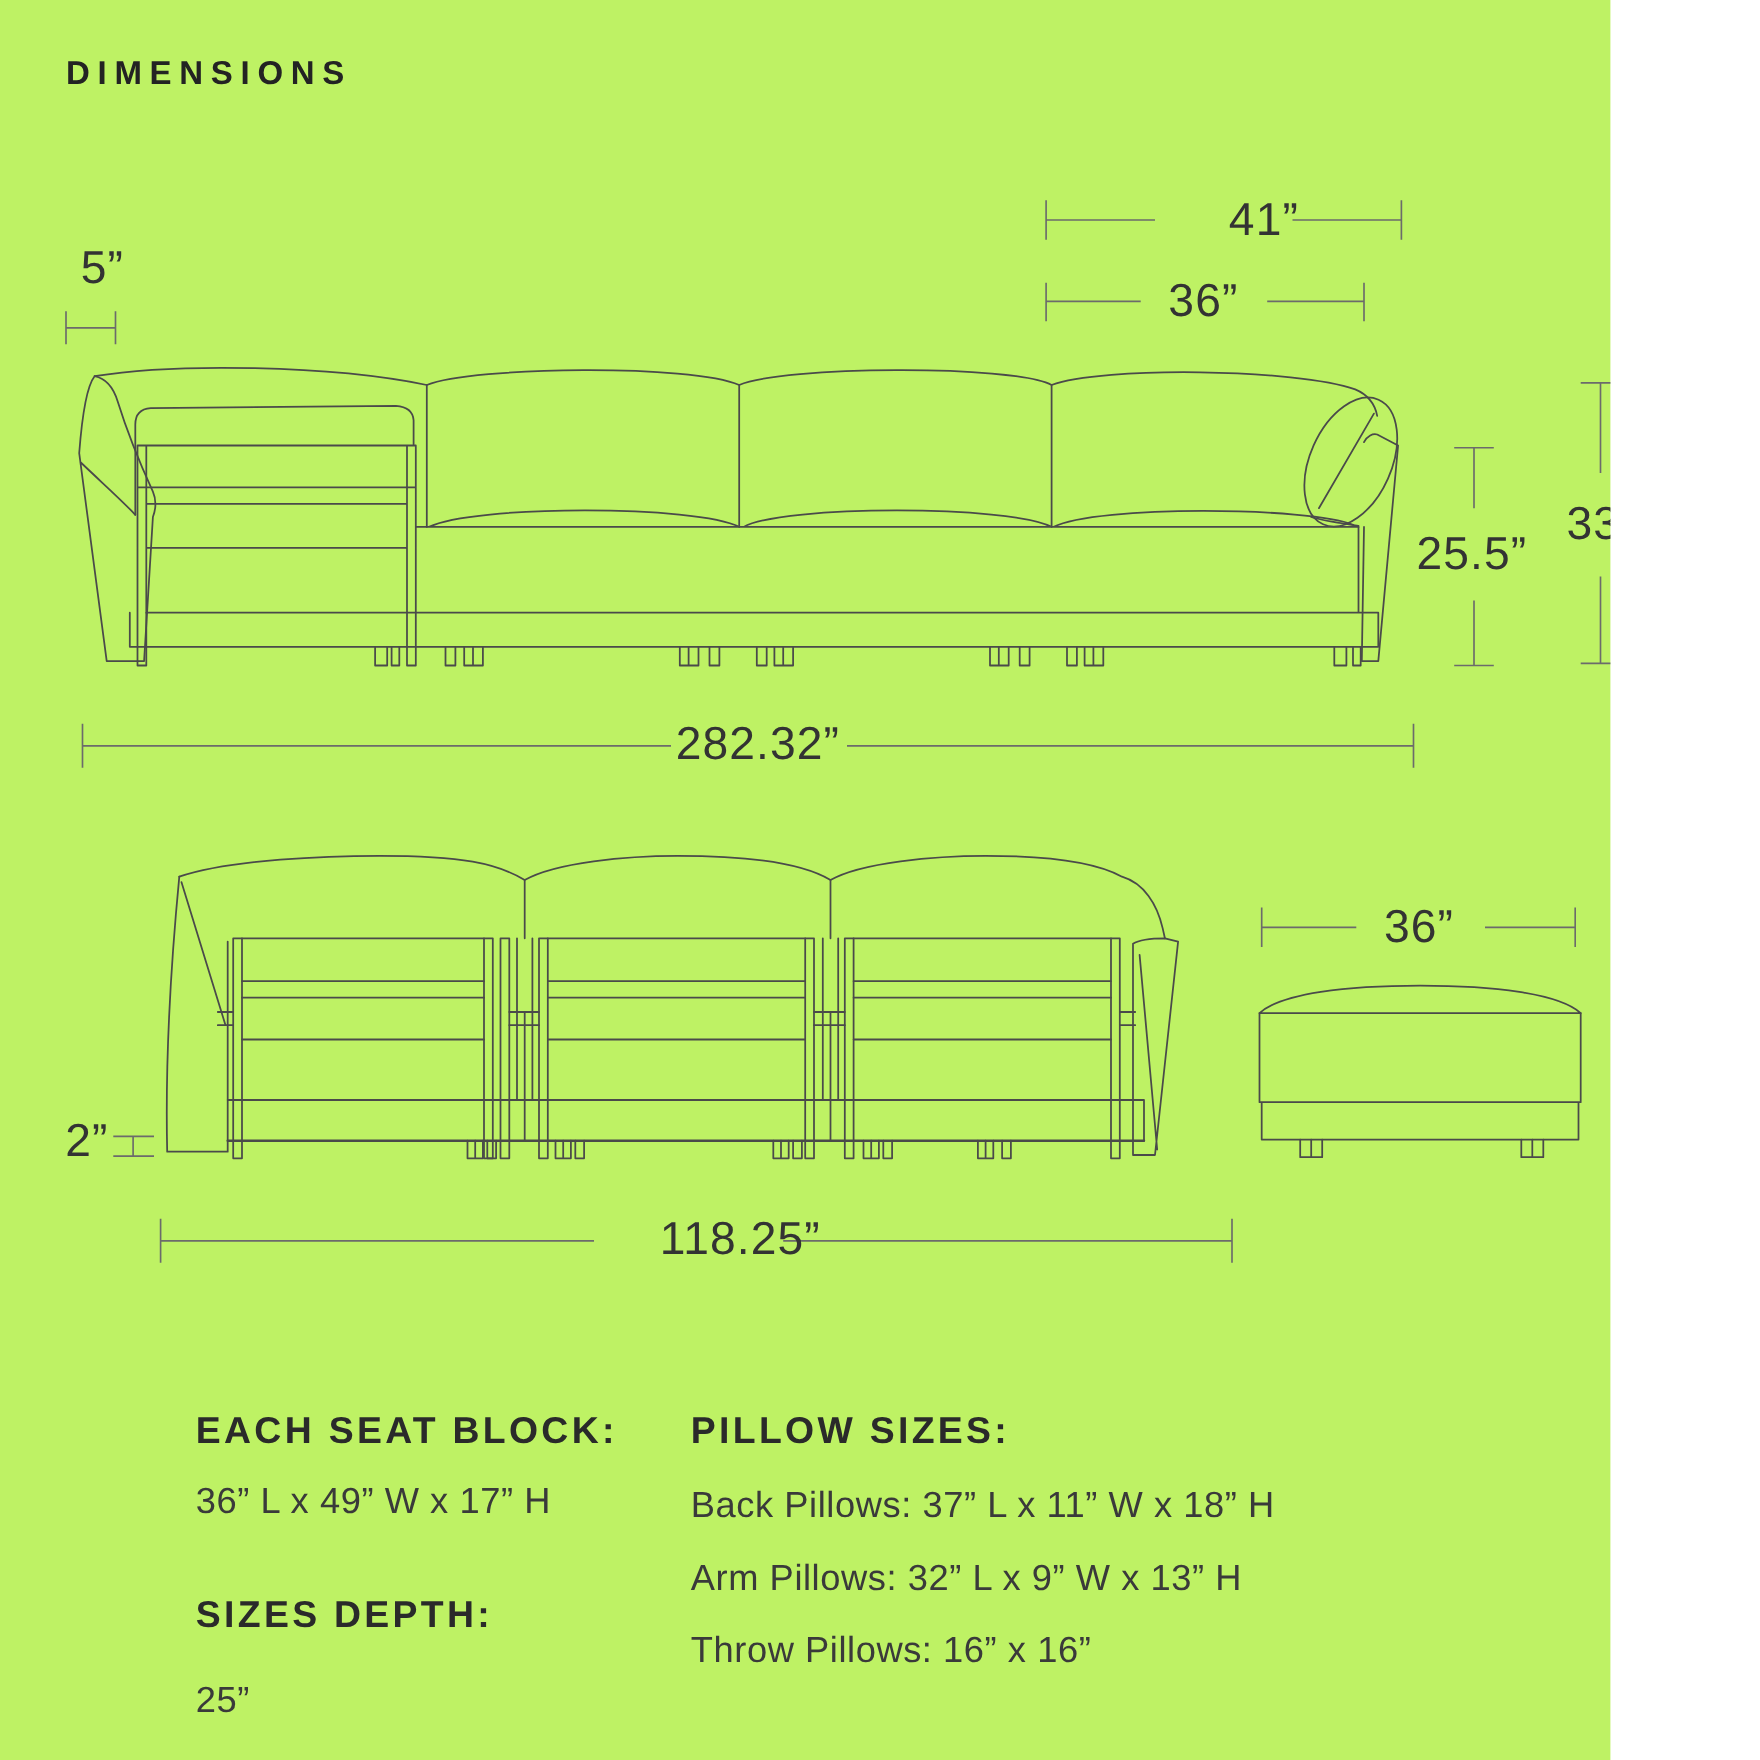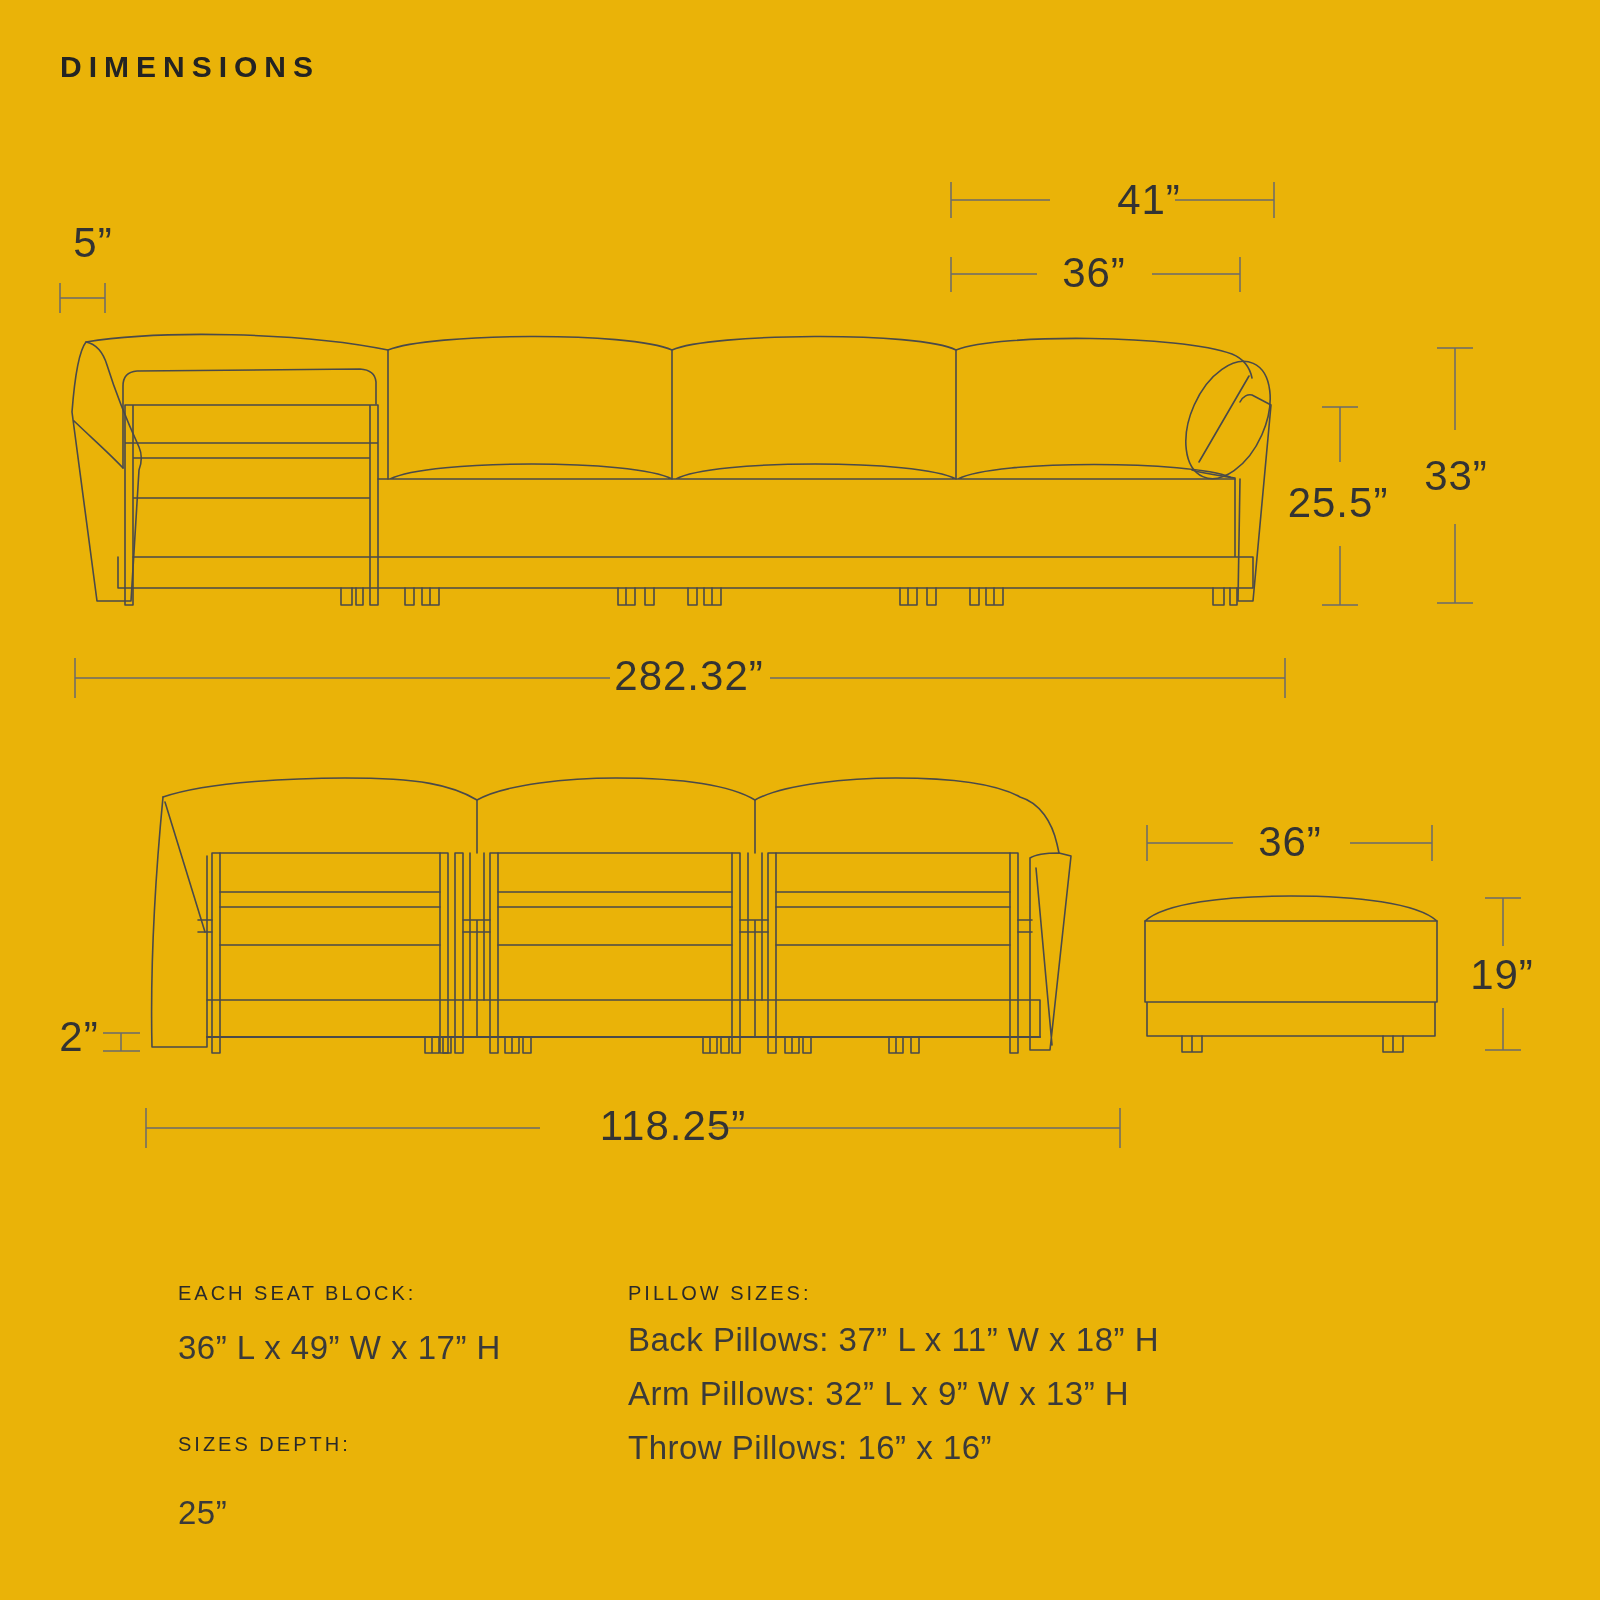--- a/index.html
+++ b/index.html
@@ -1,45 +1,45 @@
 <!DOCTYPE html>
 <html><head>
 <meta charset="utf-8">
 <style>
   html,body{margin:0;padding:0;background:#ffffff;}
   .canvas{
-    position:relative;width:1600px;height:1600px;overflow:hidden;
-    background:#eab308;
+    position:relative;width:1464px;height:1600px;overflow:hidden;
+    background:#bef264;
     font-family:"Liberation Sans",sans-serif;
     color:#2e2e2e;
   }
   .lineart{position:absolute;left:0;top:0;}
   .page-title{
     position:absolute;left:60px;top:50px;
     font-size:30px;font-weight:700;letter-spacing:7px;color:#232323;
   }
   .dim-label{
     position:absolute;transform:translate(-50%,-50%);
     font-size:42px;font-weight:400;color:#333333;letter-spacing:1px;
     white-space:nowrap;line-height:1;
   }
   .specs-left{position:absolute;left:178px;top:1282px;}
   .specs-right{position:absolute;left:628px;top:1282px;}
   .spec-heading{
-    font-size:20px;font-weight:400;letter-spacing:3px;color:#2a2a2a;
+    font-size:34px;font-weight:700;letter-spacing:3px;color:#2a2a2a;
     white-space:nowrap;
   }
   .spec-value{
     font-size:33px;font-weight:400;color:#3a3a3a;letter-spacing:0.5px;
     white-space:nowrap;
   }
   .specs-left .spec-value.first{margin-top:24px;}
   .specs-left .spec-heading.second{margin-top:66px;}
   .specs-left .spec-value.second{margin-top:38px;}
-  .specs-right .spec-value{margin-top:16px;}
+  .specs-right .spec-value{margin-top:28px;}
 </style>
 </head>
 <body>
 
 <div class="canvas">
 
   <svg class="lineart" width="1600" height="1600" viewBox="0 0 1600 1600">
 
     <g fill="none" stroke="#4a4a4a" stroke-width="1.6" stroke-linecap="round" stroke-linejoin="round">
 

